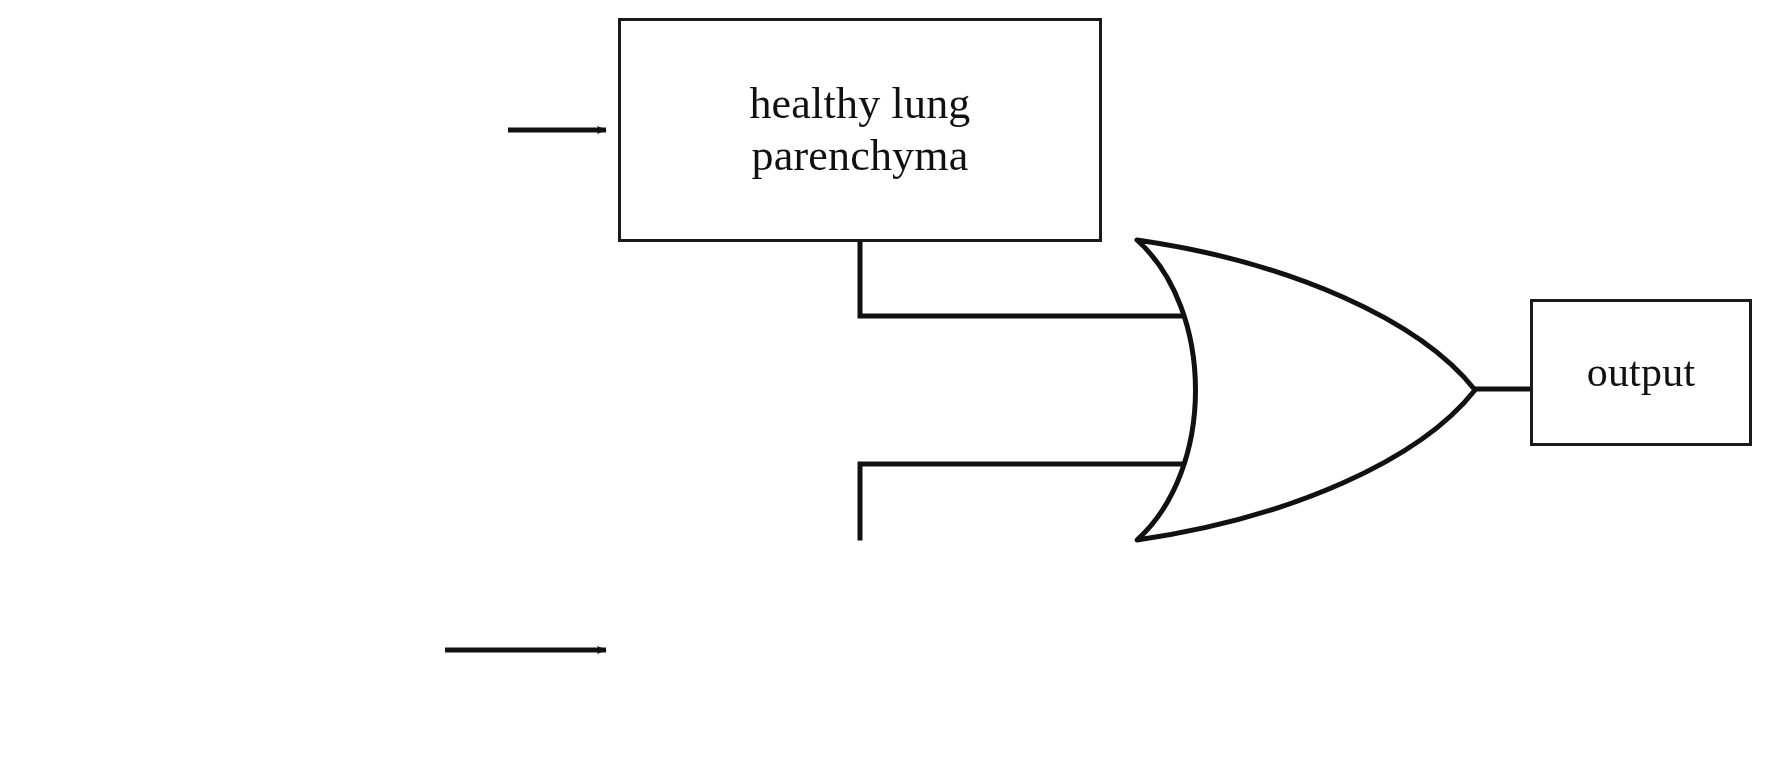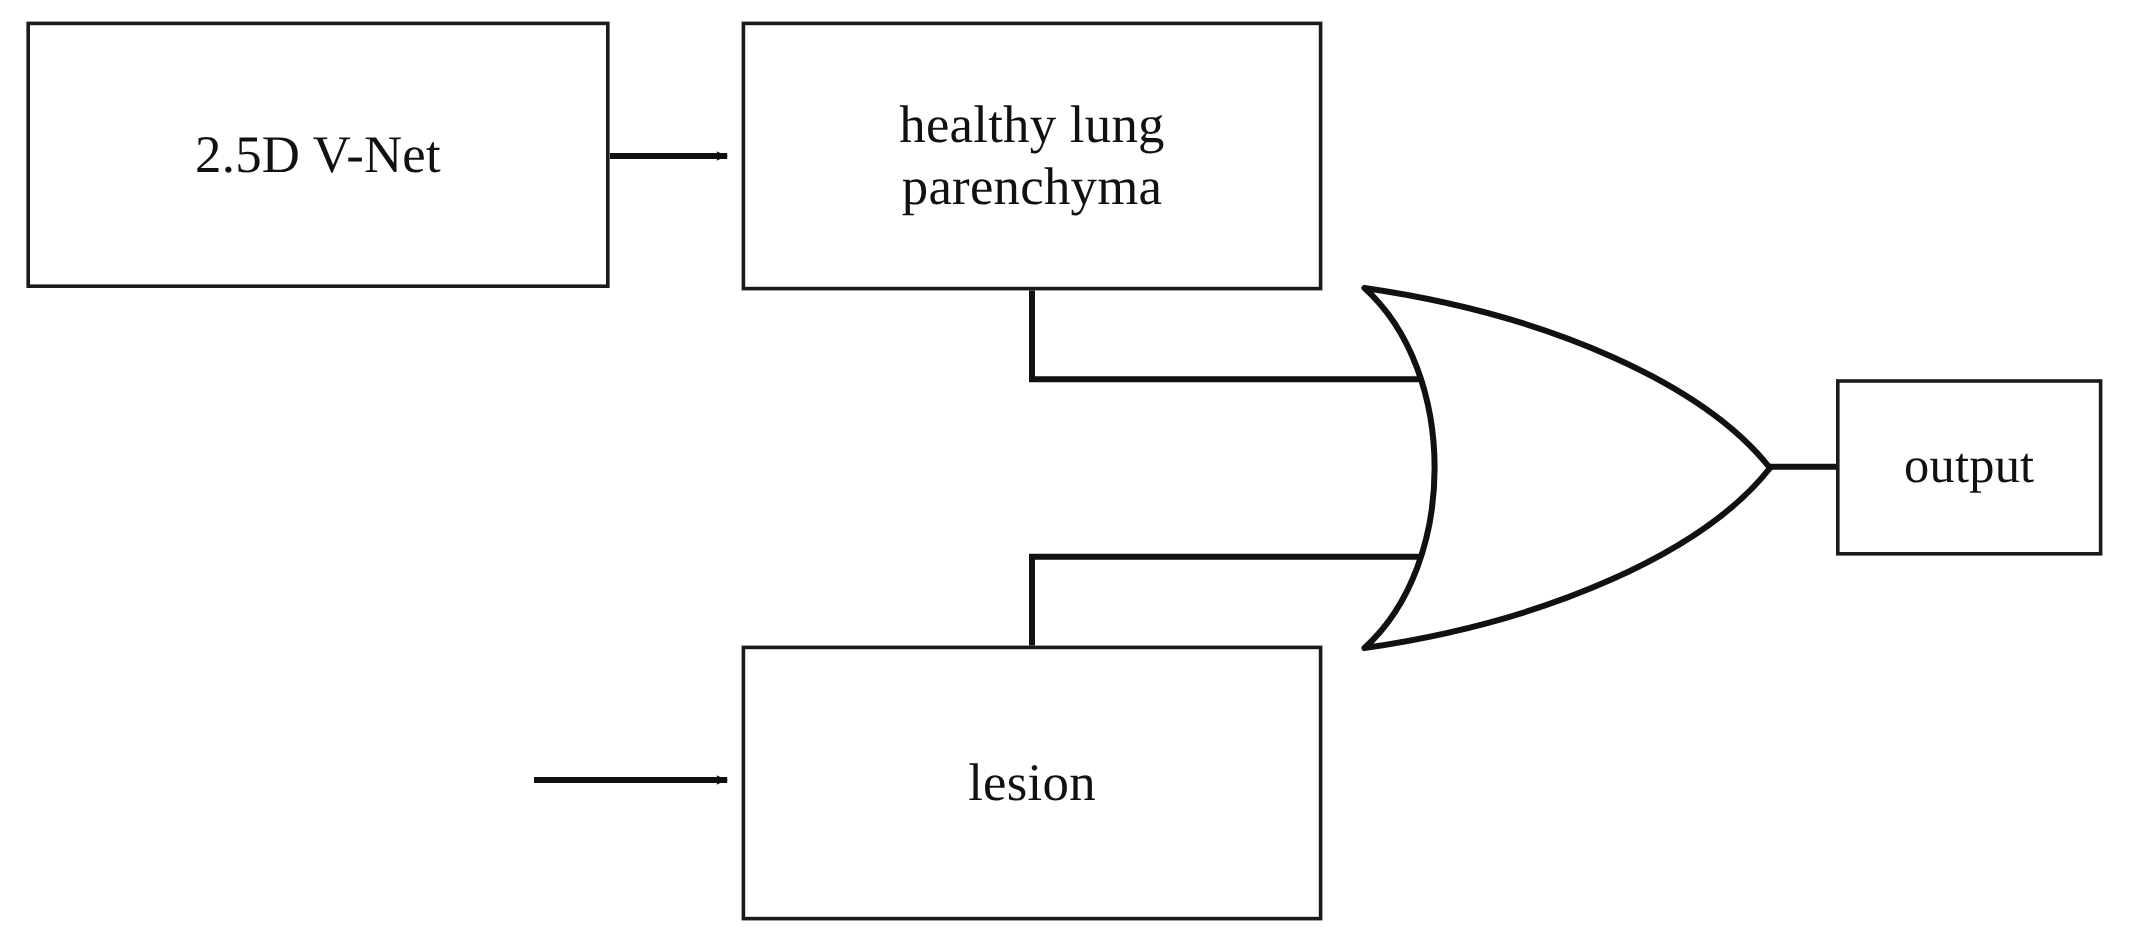--- a/index.html
+++ b/index.html
@@ -37,21 +37,21 @@
     color: #111111;
     font-size: 44px;
     line-height: 1.18;
     letter-spacing: 0.2px;
     white-space: pre-line;
   }
   #box-vnet25 { left: 22px;   top: 18px;  width: 486px; height: 222px; }
   #box-healthy { left: 618px;  top: 18px;  width: 484px; height: 224px; }
   #box-vnet2d  { left: 22px;   top: 535px; width: 423px; height: 232px; }
   #box-lesion  { left: 618px;  top: 538px; width: 484px; height: 229px; }
-  #box-output  { left: 1530px; top: 316px; width: 222px; height: 147px; }
+  #box-output  { left: 1530px; top: 299px; width: 222px; height: 147px; }
   #box-output .node-label { font-size: 42px; }
   .gate-hit {
     position: absolute;
     left: 1130px;
     top: 232px;
     width: 355px;
     height: 318px;
   }
 </style>
 </head>
@@ -79,31 +79,25 @@
                C 1290 262, 1420 320, 1475 390
                C 1420 460, 1290 518, 1137 540
                C 1215 470, 1215 310, 1137 240 Z" fill="#ffffff" stroke="#111111" stroke-width="5" stroke-linejoin="round"></path>
     </g>
 
     <line x1="1472" y1="389" x2="1533" y2="389" stroke="#111111" stroke-width="5"></line>
   </svg>
 
   <div class="gate-hit"></div>
 
-  <div class="node-box" id="box-vnet25">
-    <span class="node-label">2.5D V-Net</span>
-  </div>
 
   <div class="node-box" id="box-healthy">
     <span class="node-label">healthy lung
 parenchyma</span>
   </div>
 
 
-  <div class="node-box" id="box-lesion">
-    <span class="node-label">lesion</span>
-  </div>
 
   <div class="node-box" id="box-output">
     <span class="node-label">output</span>
   </div>
 
 </div>
 
 </body></html>

